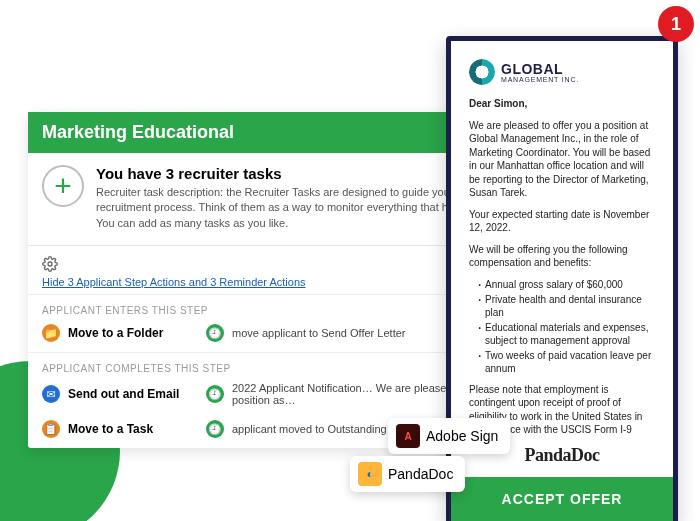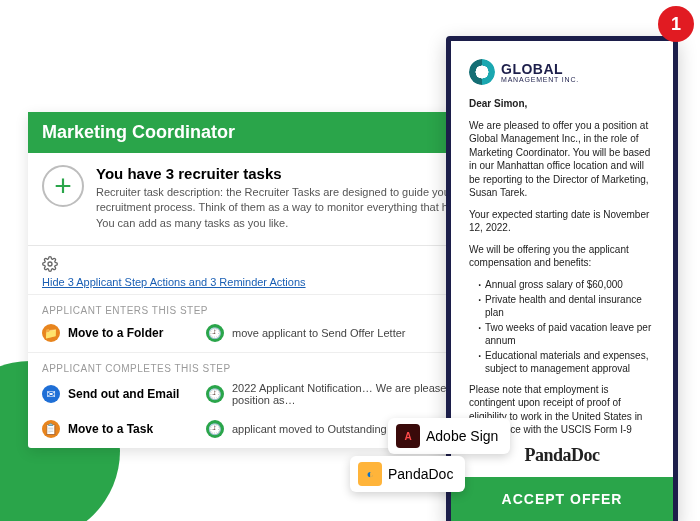--- a/index.html
+++ b/index.html
@@ -189,21 +189,21 @@
     padding: 14px 0;
   }
 </style>
 </head>
 <body>
 
 <div class="bg-circle-left"></div>
 <div class="bg-circle-right"></div>
 
 <div class="card">
-  <div class="card-header">Marketing Coordinator</div>
+  <div class="card-header">Marketing Educational</div>
 
   <div class="tasks-row">
     <div class="plus-circle">+</div>
     <div>
       <div class="tasks-title">You have 3 recruiter tasks</div>
       <div class="tasks-desc">Recruiter task description: the Recruiter Tasks are designed to guide you through the recruitment process. Think of them as a way to monitor everything that happens step by step. You can add as many tasks as you like.</div>
     </div>
   </div>
 
   <div class="section">
@@ -264,25 +264,25 @@
       <div class="logo-mark"></div>
       <div class="logo-text">
         <div class="big">GLOBAL</div>
         <div class="small">MANAGEMENT INC.</div>
       </div>
     </div>
     <div class="letter">
       <p style="font-weight:700;">Dear Simon,</p>
       <p>We are pleased to offer you a position at Global Management Inc., in the role of Marketing Coordinator. You will be based in our Manhattan office location and will be reporting to the Director of Marketing, Susan Tarek.</p>
       <p>Your expected starting date is November 12, 2022.</p>
-      <p>We will be offering you the applicant compensation and benefits:</p>
+      <p>We will be offering you the following compensation and benefits:</p>
       <ul>
         <li>Annual gross salary of $60,000</li>
         <li>Private health and dental insurance plan</li>
+        <li>Educational materials and expenses, subject to management approval</li>
         <li>Two weeks of paid vacation leave per annum</li>
-        <li>Educational materials and expenses, subject to management approval</li>
       </ul>
       <p>Please note that employment is contingent upon receipt of proof of eligibility to work in the United States in accordance with the USCIS Form I-9</p>
       <div class="docusign">PandaDoc</div>
     </div>
   </div>
   <div class="accept-btn">ACCEPT OFFER</div>
 </div>
 
 </body></html>

